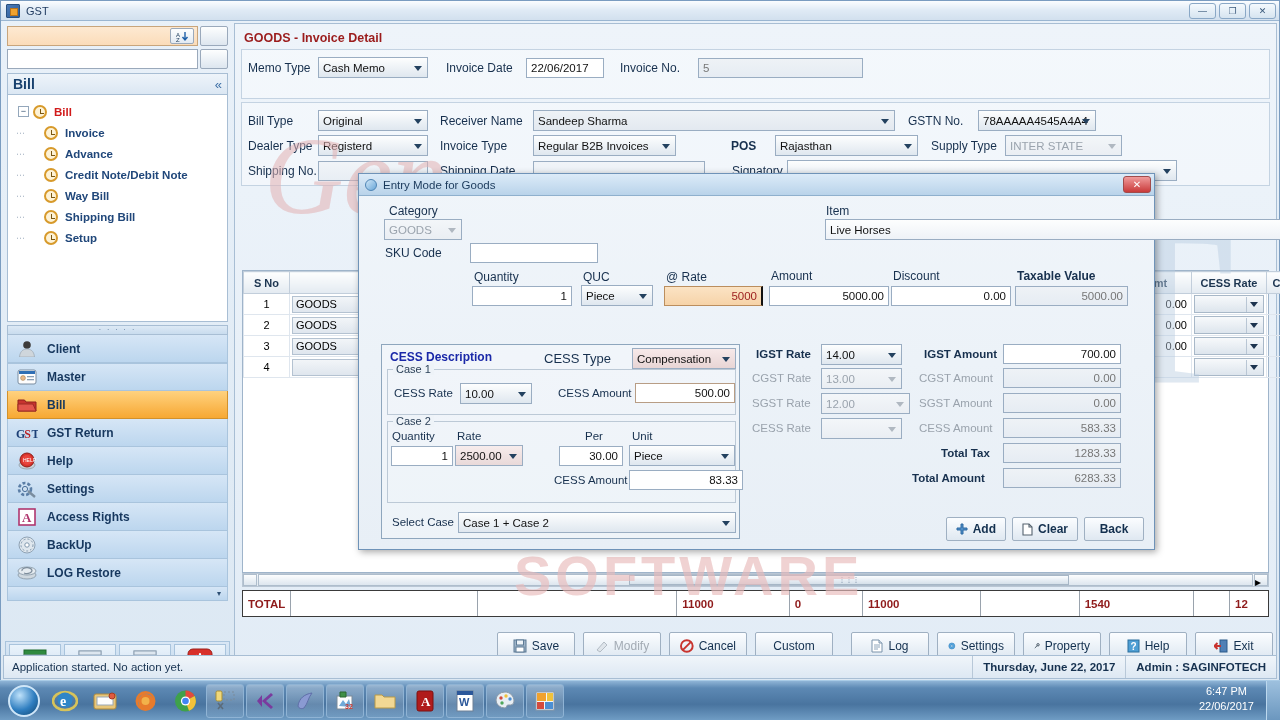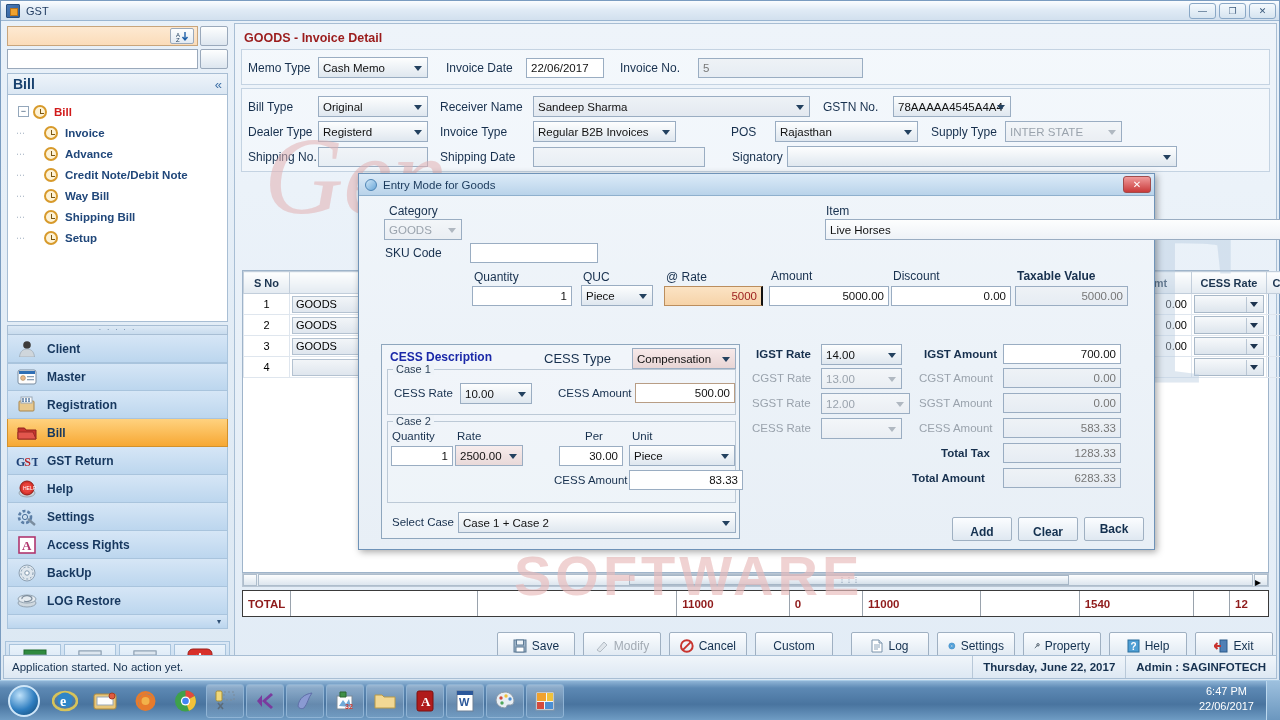--- a/index.html
+++ b/index.html
@@ -132,21 +132,21 @@
     background:linear-gradient(to bottom,#f09b9b,#c93a3a);color:#fff;font-size:10px;display:flex;align-items:center;justify-content:center;}
   .mbody{position:relative;height:355px;}
 
   .cessbox{position:absolute;left:22px;top:148px;width:359px;height:195px;border:1px solid #8ea6bd;background:rgba(255,255,255,0.25);}
   .grpbox{position:absolute;border:1px solid #bcc9d6;}
   .grpttl{position:absolute;font-size:11px;color:#2a3f57;background:#eef3f8;padding:0 3px;}
 
   .btnrow{position:absolute;right:10px;bottom:10px;display:flex;gap:6px;}
   .mbtn{height:24px;min-width:60px;border:1px solid #9fb0c2;border-radius:2px;
     background:linear-gradient(to bottom,#fbfdff,#dfe8f1);display:flex;align-items:center;justify-content:center;gap:5px;
-    font-size:12px;font-weight:bold;color:#13304f;padding:8px 9px;flex-direction:column;}
+    font-size:12px;font-weight:bold;color:#13304f;padding:8px 9px;}
 
   
   .wm{position:absolute;left:233px;top:22px;right:2px;bottom:2px;overflow:hidden;pointer-events:none;}
   .wm .gen{position:absolute;left:30px;top:90px;font-size:110px;color:rgba(226,176,178,.55);
     font-family:"Liberation Serif",serif;font-style:italic;}
   .wm .gst{position:absolute;left:560px;top:150px;font-size:230px;color:rgba(183,205,224,.45);
     font-family:"Liberation Serif",serif;font-weight:bold;letter-spacing:-10px;}
   .wm .sw{position:absolute;left:280px;top:520px;font-size:56px;color:rgba(232,186,186,.65);
     font-family:"Liberation Sans",sans-serif;font-weight:bold;letter-spacing:4px;}
 
@@ -257,37 +257,20 @@
           <span class="navicon">
             <svg width="20" height="16" viewBox="0 0 20 16">
                 <rect x="1" y="1" width="18" height="14" rx="2" fill="#fdfdfd" stroke="#7b8da0"></rect>
                 <rect x="2" y="2" width="16" height="3" fill="#2f6fb5"></rect>
                 <circle cx="6" cy="9" r="2.4" fill="#e8b98a" stroke="#a8804f" stroke-width=".6"></circle>
                 <rect x="10" y="7" width="7" height="1.3" fill="#8aa0b6"></rect>
                 <rect x="10" y="10" width="7" height="1.3" fill="#8aa0b6"></rect>
               </svg>
           </span>
           <span class="nlabel">Master</span>
-        </div>
-        <div class="navitem">
-          <span class="navicon">
-            <svg width="20" height="17" viewBox="0 0 20 17">
-                <rect x="2" y="5" width="15" height="10" rx="1" fill="#e8c98e" stroke="#a8854d"></rect>
-                <rect x="4" y="1" width="11" height="6" fill="#fdfdfd" stroke="#9aa8b5"></rect>
-                <g fill="#4a6f9a">
-                  <rect x="5" y="2.3" width="2" height="1.4"></rect>
-                  <rect x="8" y="2.3" width="2" height="1.4"></rect>
-                  <rect x="11" y="2.3" width="2" height="1.4"></rect>
-                  <rect x="5" y="4.4" width="2" height="1.4"></rect>
-                  <rect x="8" y="4.4" width="2" height="1.4"></rect>
-                  <rect x="11" y="4.4" width="2" height="1.4"></rect>
-                </g>
-              </svg>
-          </span>
-          <span class="nlabel">Registration</span>
         </div>
         <div class="navitem active">
           <span class="navicon">
             <svg width="20" height="16" viewBox="0 0 20 16">
                 <path d="M1 4 L1 14 L19 14 L19 5 L9 5 L7.5 3 L1 3 Z" fill="#c8342f" stroke="#8e221e"></path>
                 <path d="M1 7 L16 7 L19 14 L1 14 Z" fill="#e2564d" stroke="#9c2a25"></path>
               </svg>
           </span>
           <span class="nlabel">Bill</span>
         </div>
@@ -391,46 +374,46 @@
               <path d="M9.5 8 a5 5 0 1 0 7 0" fill="none" stroke="#fff" stroke-width="2.2" stroke-linecap="round"></path>
             </svg>
         </div>
       </div>
     </div>
 
     <div class="mainpane">
 
       <div class="formhdr">GOODS - Invoice Detail</div>
 
-      <div class="panel" style="height:36px;">
+      <div class="panel" style="height:50px;">
         <div class="frow">
           <span class="lab" style="width:70px;">Memo Type</span>
           <div class="sel" style="width:110px;">Cash Memo</div>
           <span class="lab" style="width:80px;margin-left:18px;">Invoice Date</span>
           <div class="inp" style="width:78px;">22/06/2017</div>
           <span class="lab" style="width:78px;margin-left:16px;">Invoice No.</span>
           <div class="inp ro" style="width:165px;">5</div>
         </div>
       </div>
 
       <div class="panel" style="margin-top:3px;height:84px;">
         <div class="frow">
           <span class="lab" style="width:70px;">Bill Type</span>
           <div class="sel" style="width:110px;">Original</div>
           <span class="lab" style="width:93px;margin-left:12px;">Receiver Name</span>
-          <div class="sel grey" style="width:277px;background:linear-gradient(to bottom,#eef2f6,#e3e9f0);">Sandeep Sharma</div>
+          <div class="sel grey" style="width:362px;background:linear-gradient(to bottom,#eef2f6,#e3e9f0);">Sandeep Sharma</div>
           <span class="lab" style="width:70px;margin-left:13px;">GSTN No.</span>
           <div class="sel" style="width:118px;">78AAAAA4545A4A4</div>
         </div>
         <div class="frow">
           <span class="lab" style="width:70px;">Dealer Type</span>
           <div class="sel" style="width:110px;">Registerd</div>
           <span class="lab" style="width:93px;margin-left:12px;">Invoice Type</span>
           <div class="sel" style="width:143px;">Regular B2B Invoices</div>
-          <span class="lab" style="width:44px;margin-left:55px;">POS</span>
+          <span class="lab" style="width:44px;margin-left:55px;font-weight:bold;">POS</span>
           <div class="sel" style="width:143px;">Rajasthan</div>
           <span class="lab" style="width:74px;margin-left:13px;">Supply Type</span>
           <div class="sel dis" style="width:117px;">INTER STATE</div>
         </div>
         <div class="frow">
           <span class="lab" style="width:70px;">Shipping No.</span>
           <div class="inp grey" style="width:110px;"></div>
           <span class="lab" style="width:93px;margin-left:12px;">Shipping Date</span>
           <div class="inp grey" style="width:172px;"></div>
           <span class="lab" style="width:55px;margin-left:27px;">Signatory</span>

